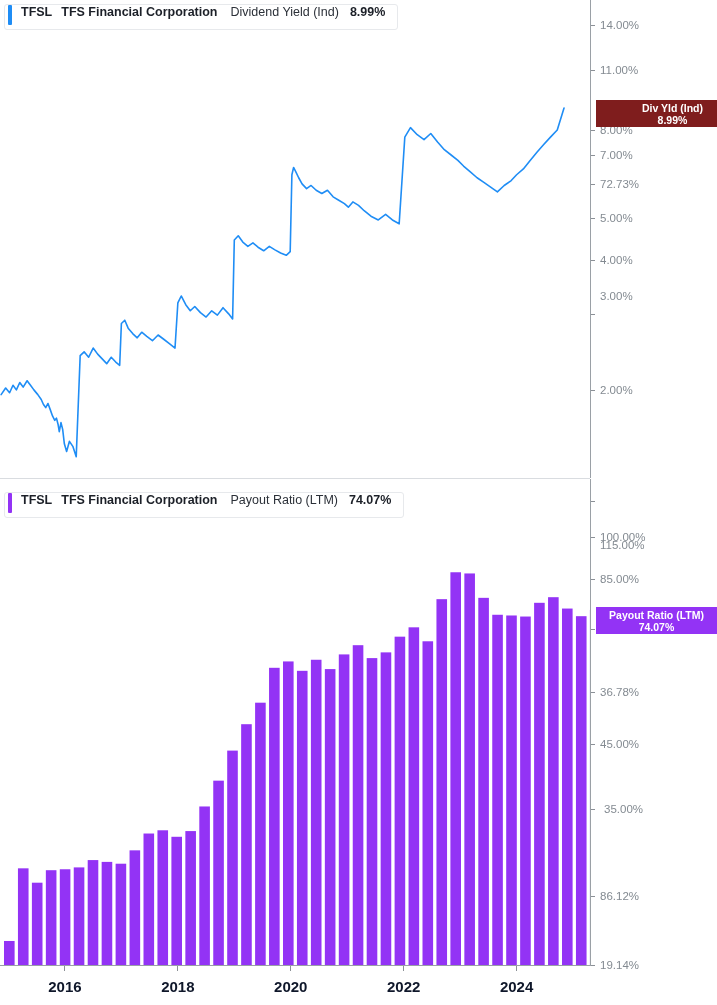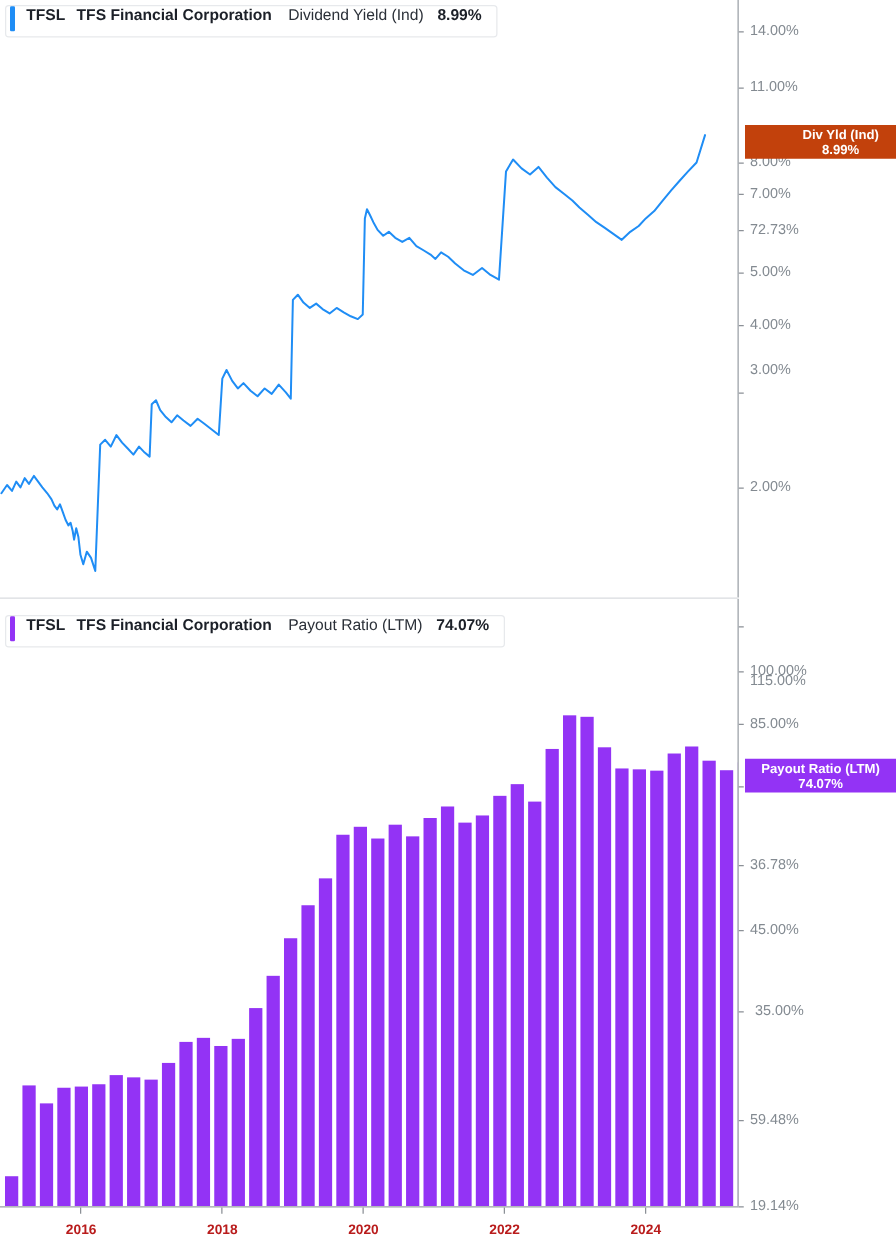--- a/index.html
+++ b/index.html
@@ -87,22 +87,22 @@
   }
   .tick-label {
     position: absolute;
     font-size: 11.5px;
     color: #838a91;
     white-space: nowrap;
     line-height: 1;
   }
   .xtick-label {
     position: absolute;
-    font-size: 11px;
-    color: #b91c1c;
+    font-size: 15px;
+    color: #0f172a;
     font-weight: bold;
     white-space: nowrap;
     line-height: 1;
     transform: translateX(-50%);
   }
 
   
   .value-badge {
     position: absolute;
     display: flex;
@@ -156,21 +156,21 @@
       </div>
 
     <div class="legend-pill" style="left:4px; top:4px; height:26px;">
       <span class="legend-bar" style="background:#1f8df5;"></span>
       <span class="legend-ticker">TFSL</span>
       <span class="legend-company">TFS Financial Corporation</span>
       <span class="legend-metric">Dividend Yield (Ind)</span>
       <span class="legend-value">8.99%</span>
     </div>
 
-    <div class="value-badge" style="left:596px; top:100px; width:121px; height:27px; background:#c2410c;padding-left:32px;">
+    <div class="value-badge" style="left:596px; top:100px; width:121px; height:27px; background:#7f1d1d;padding-left:32px;">
       <span>Div Yld (Ind)</span>
       <span>8.99%</span>
     </div>
   </div>
 
   <div class="pane-divider" style="left:0; top:478px; width:590px;"></div>
 
   <div class="pane" id="pane-payout" style="top:479px; width:717px; height:486px;">
 
     <div class="plot-area" style="left:0; top:0; width:590px; height:486px;">
@@ -234,21 +234,21 @@
         <div class="tick-label" style="left: 600px; top: 94.882px;">85.00%</div>
         <div class="tick" style="left: 591px; top: 150.166px;"></div>
         <div class="tick-label" style="left: 600px; top: 145.166px;">70.00%</div>
         <div class="tick" style="left: 591px; top: 212.624px;"></div>
         <div class="tick-label" style="left: 600px; top: 207.624px;">36.78%</div>
         <div class="tick" style="left: 591px; top: 264.596px;"></div>
         <div class="tick-label" style="left: 600px; top: 259.596px;">45.00%</div>
         <div class="tick" style="left: 591px; top: 329.683px;"></div>
         <div class="tick-label" style="left: 604px; top: 324.683px; text-align: center;">35.00%</div>
         <div class="tick" style="left: 591px; top: 416.825px;"></div>
-        <div class="tick-label" style="left: 600px; top: 411.825px;">59.48%</div>
+        <div class="tick-label" style="left: 600px; top: 411.825px;">86.12%</div>
         <div class="tick" style="left: 591px; top: 486px;"></div>
         <div class="tick-label" style="left: 600px; top: 481px;">19.14%</div>
       </div>
 
     <div class="legend-pill" style="left:4px; top:13px; height:26px;">
       <span class="legend-bar" style="background:#9333f5;"></span>
       <span class="legend-ticker">TFSL</span>
       <span class="legend-company">TFS Financial Corporation</span>
       <span class="legend-metric">Payout Ratio (LTM)</span>
       <span class="legend-value">74.07%</span>

